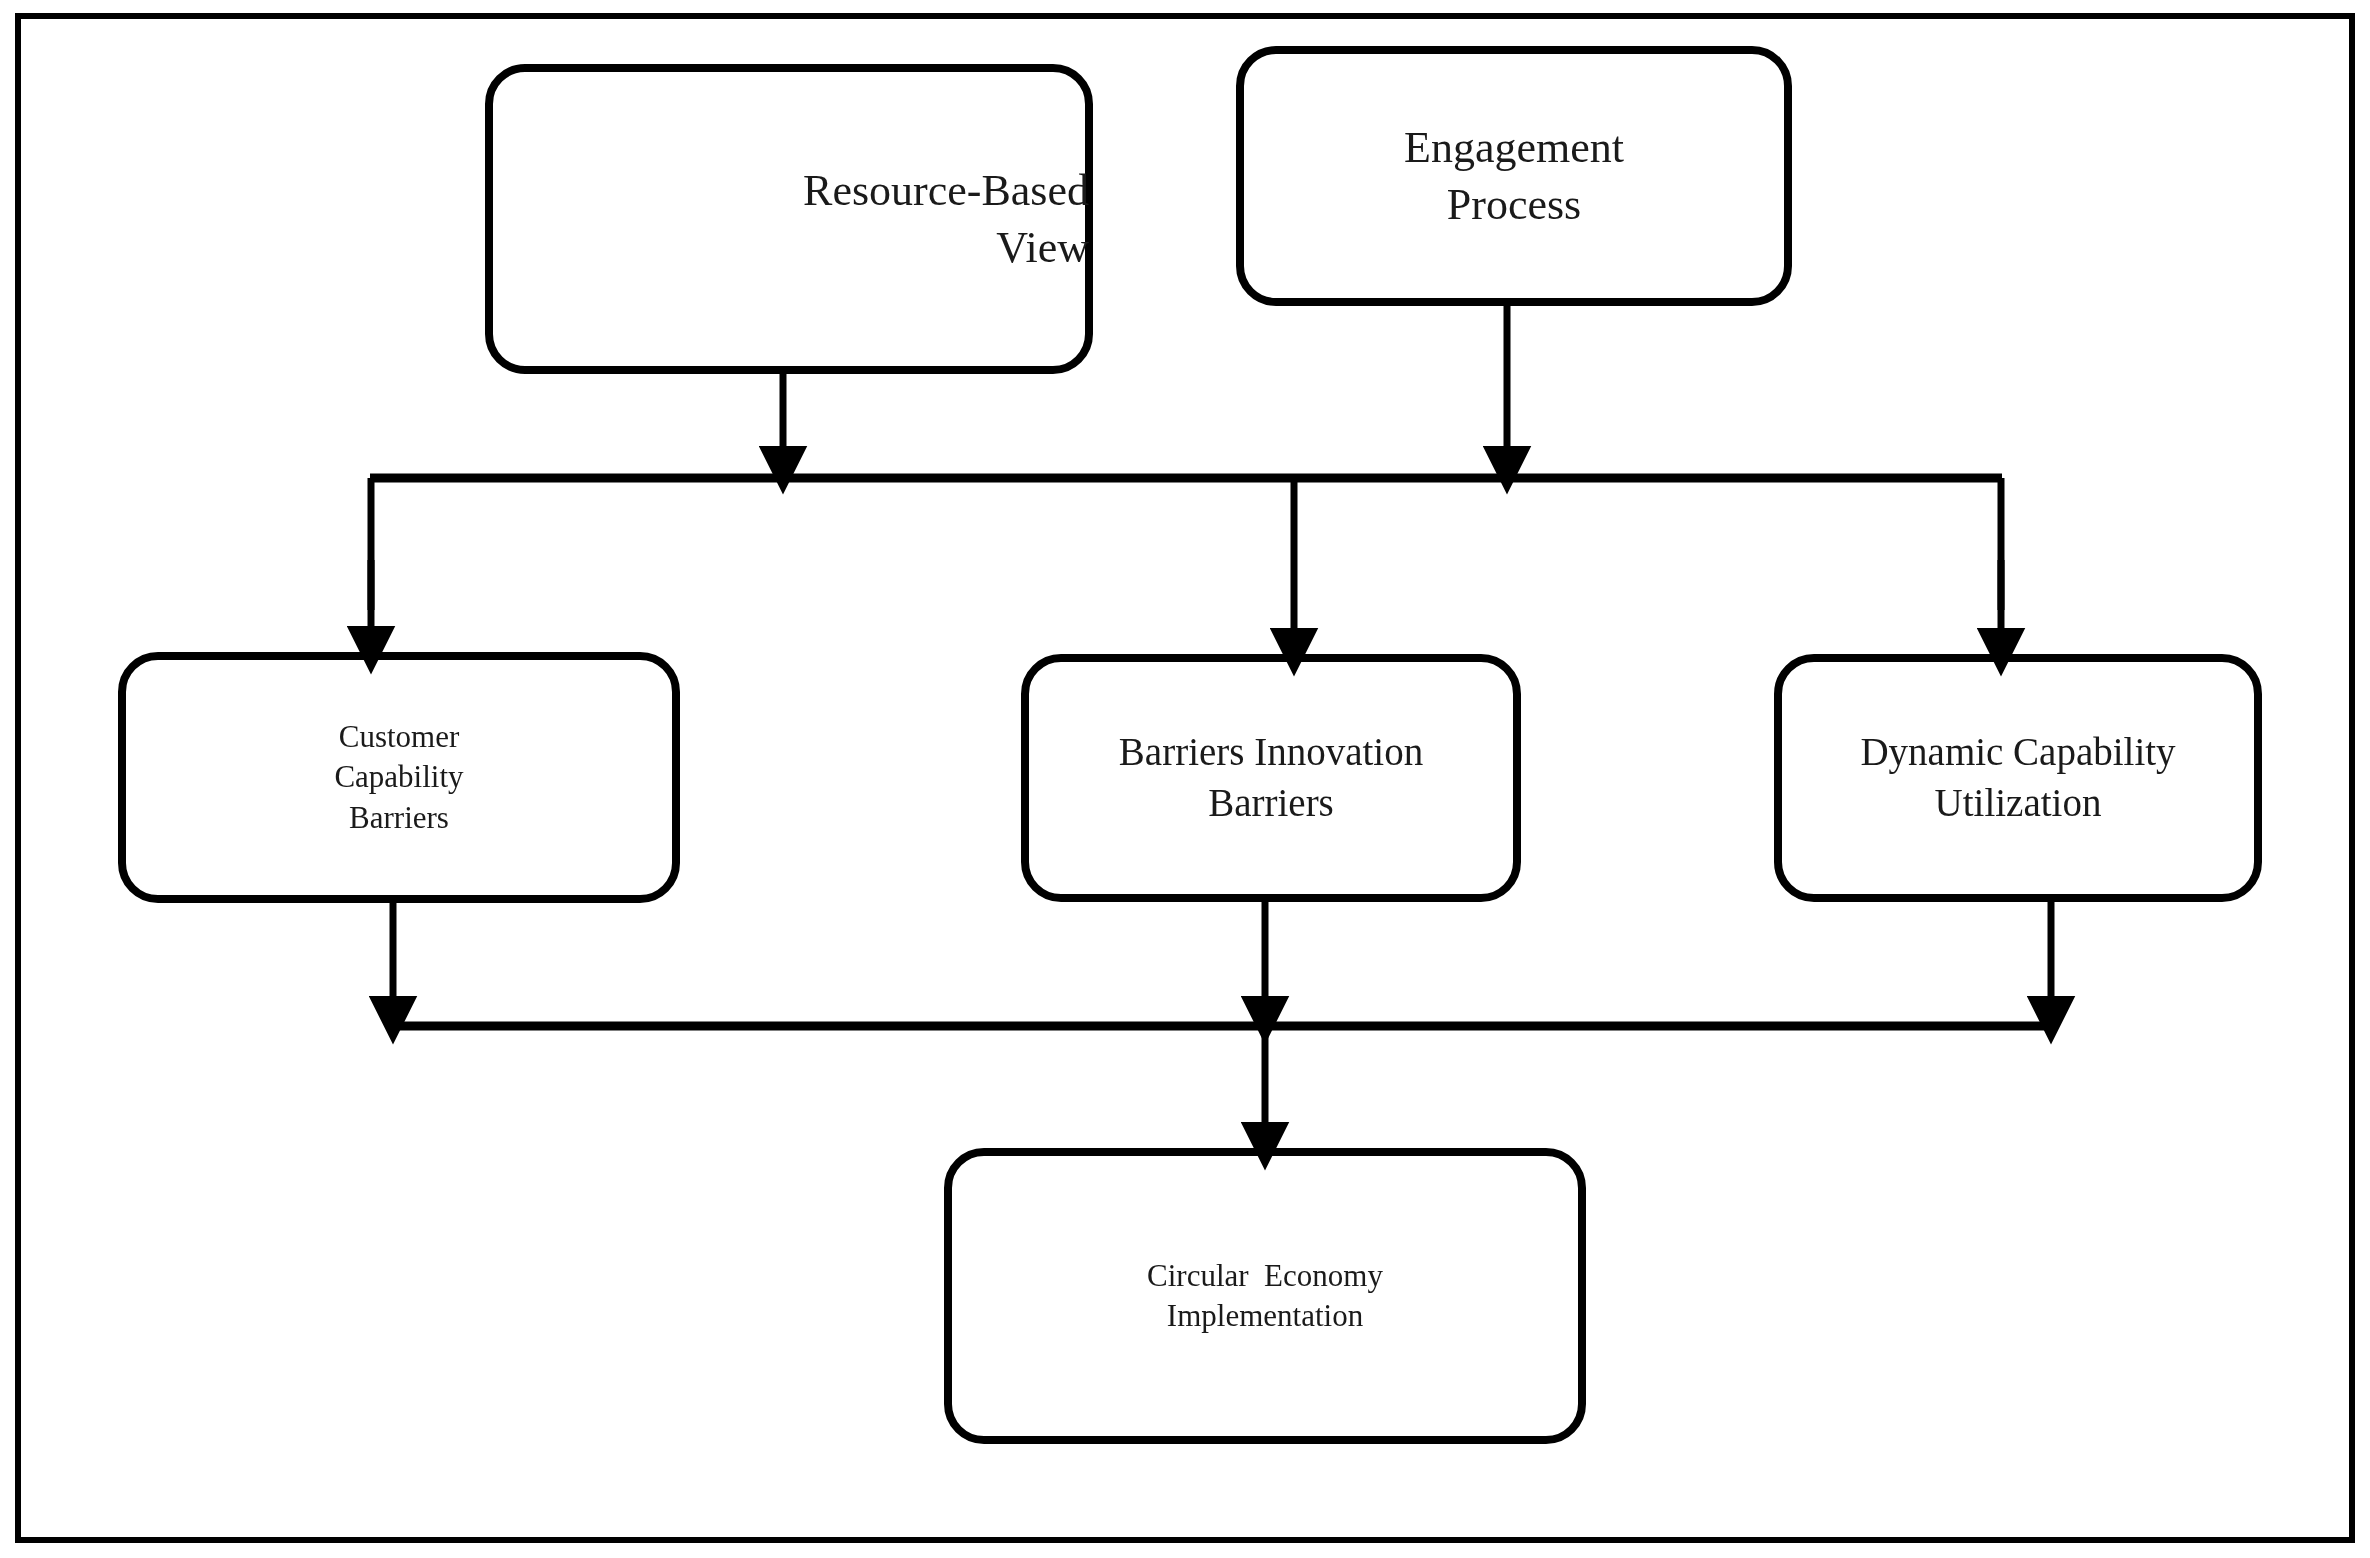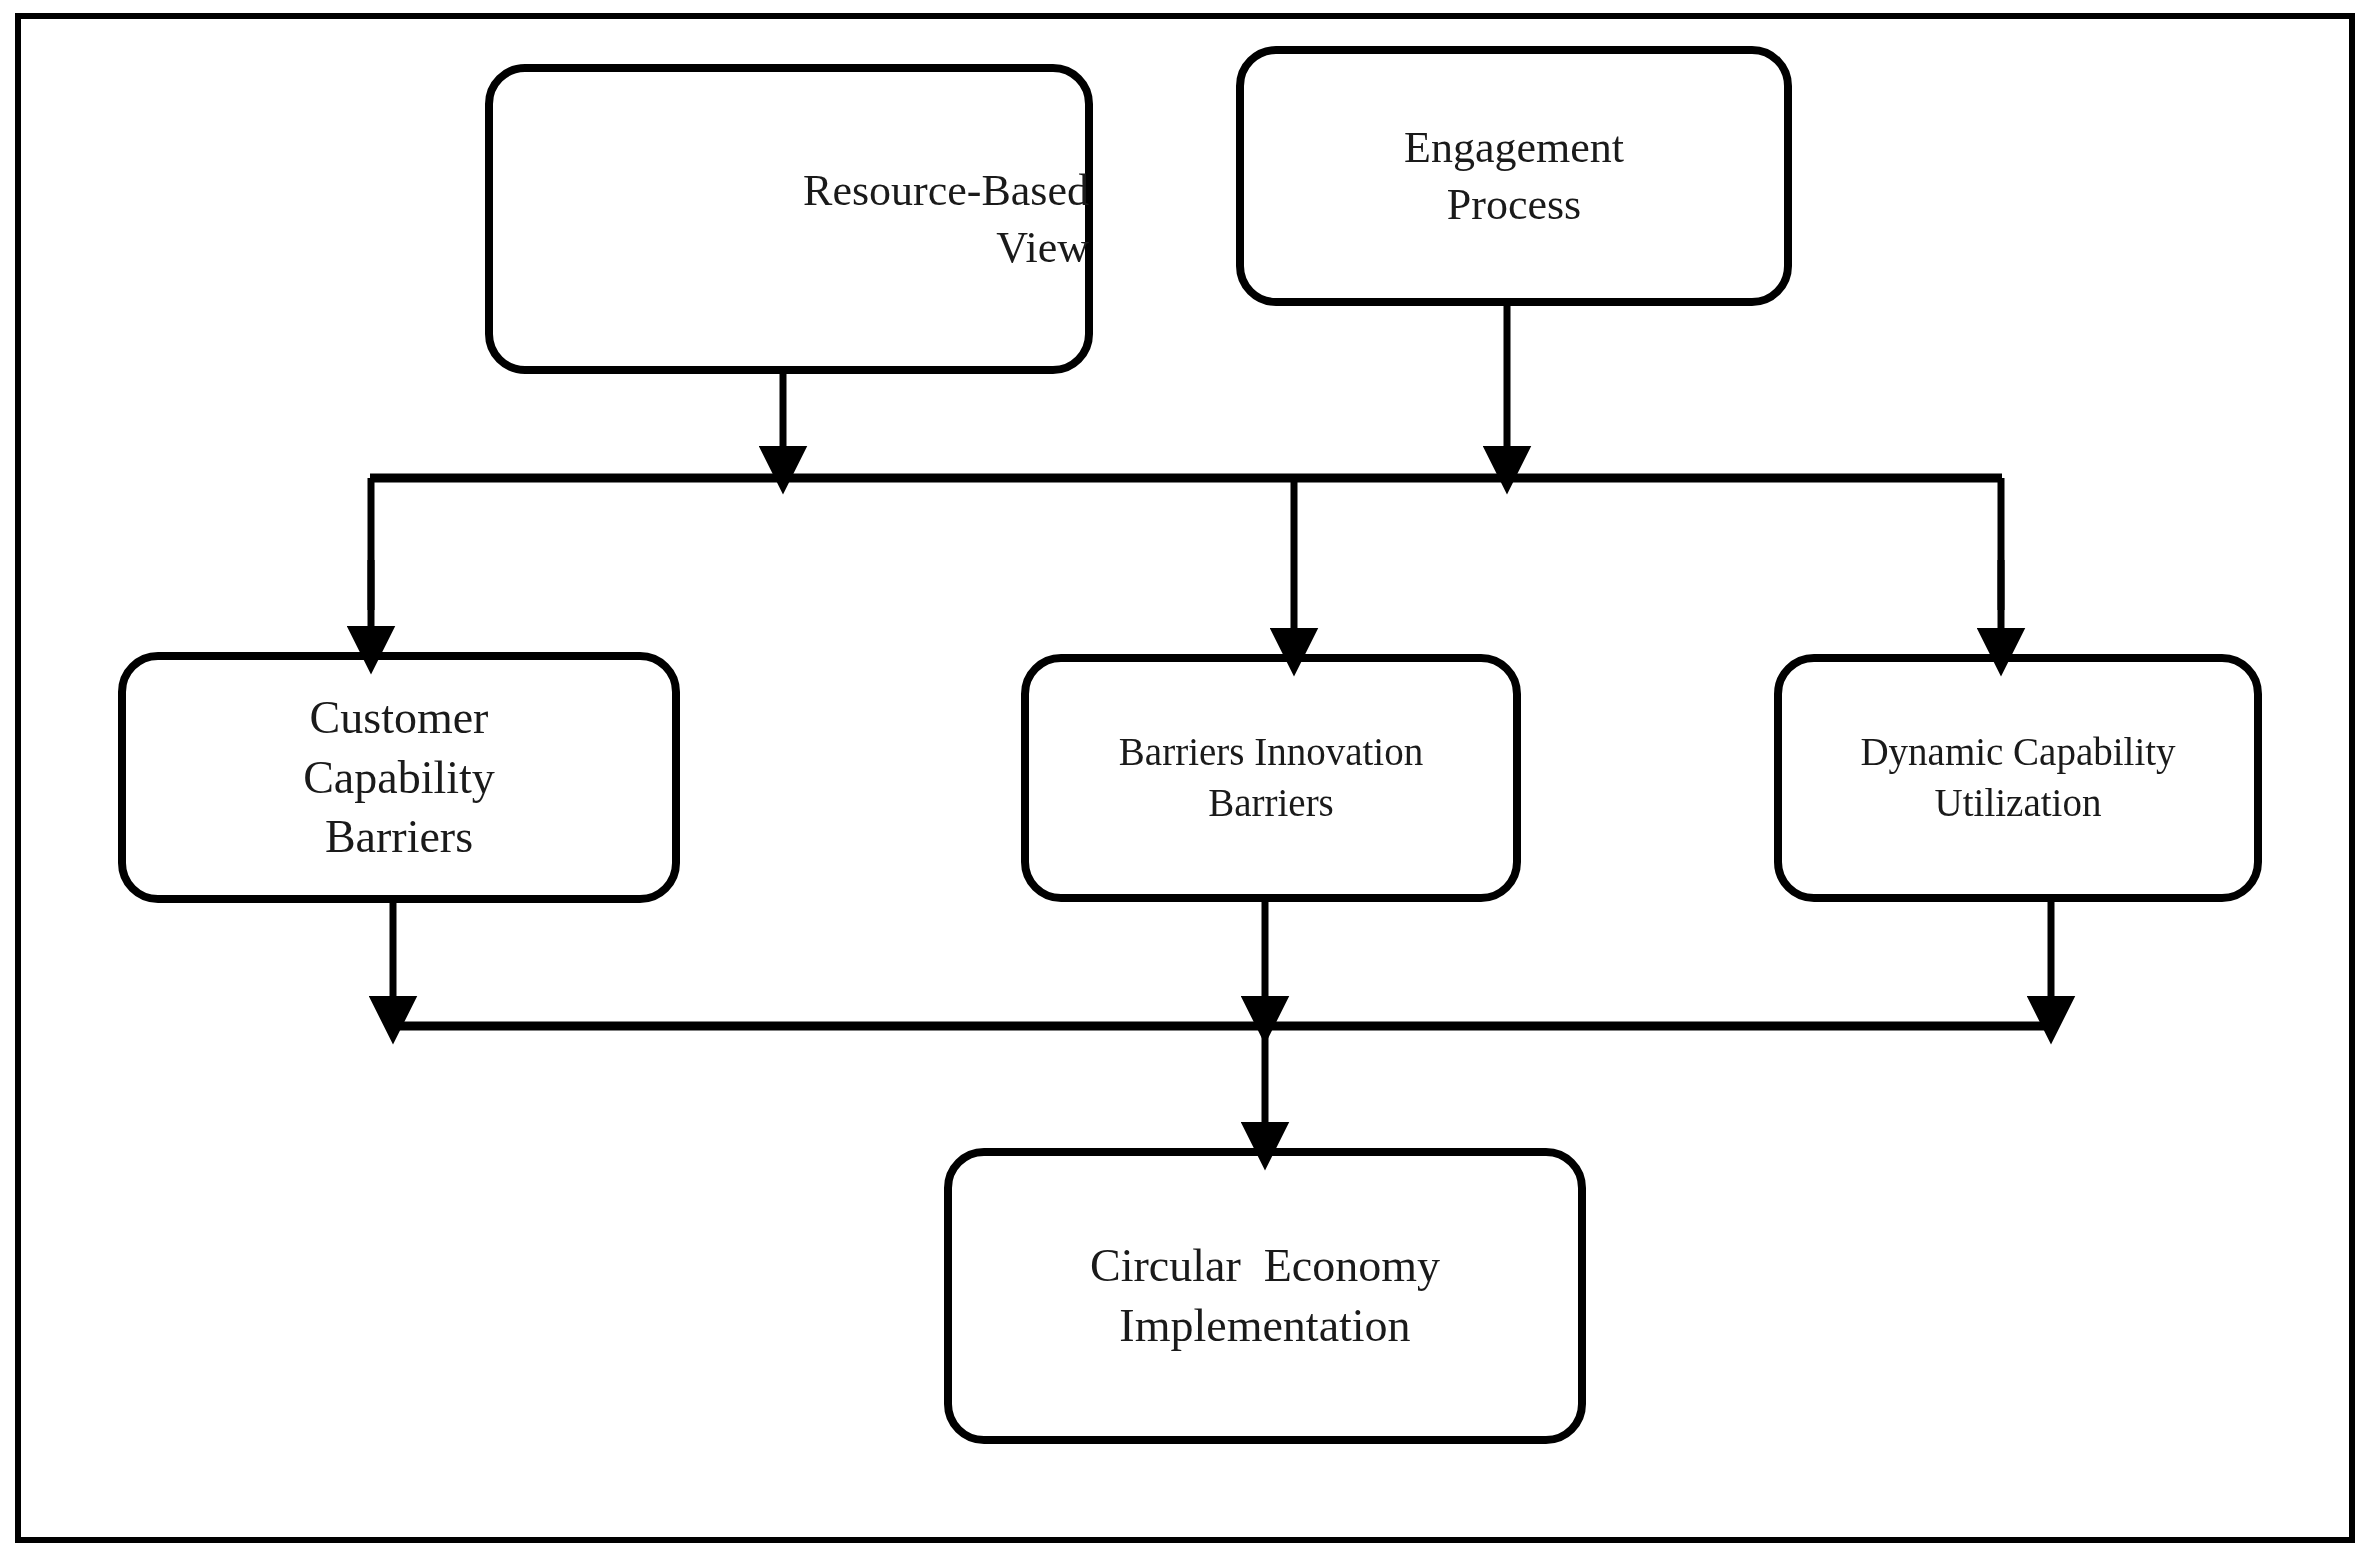--- a/index.html
+++ b/index.html
@@ -34,21 +34,21 @@
     color: #1a1a1a;
     font-family: "Liberation Serif", "DejaVu Serif", serif;
     line-height: 1.30;
     pointer-events: none;
     white-space: pre;
   }
   .node-label .line {
     display: block;
   }
   .size-lg { font-size: 44px; }
-  .size-md { font-size: 46px; }
+  .size-md { font-size: 31px; }
   .size-sm { font-size: 39px; }
 </style>
 </head>
 <body>
 
 <div id="figure-root">
 
   <svg id="figure-svg" viewBox="0 0 2370 1558" xmlns="http://www.w3.org/2000/svg">
     <defs>
       <marker id="arrow" viewBox="0 0 12 12" refX="6" refY="6" markerWidth="7" markerHeight="7" orient="auto-start-reverse">

